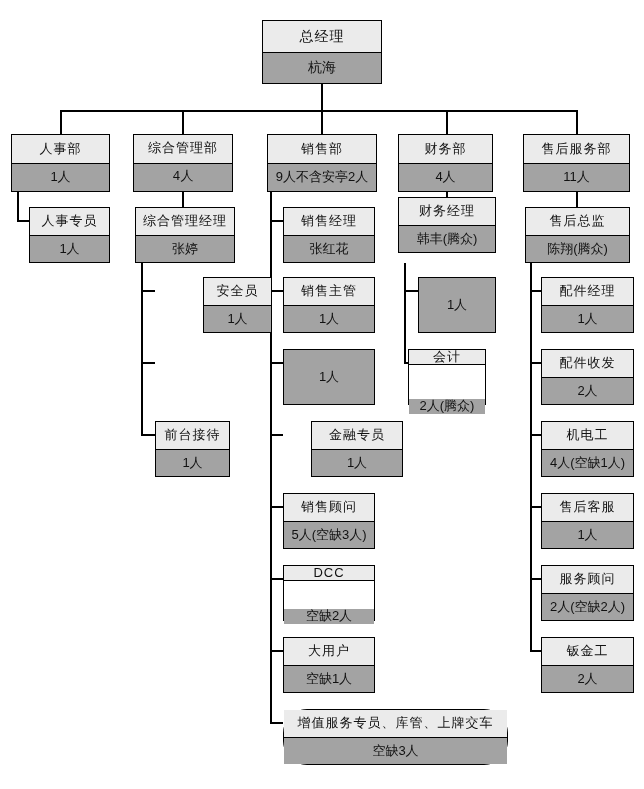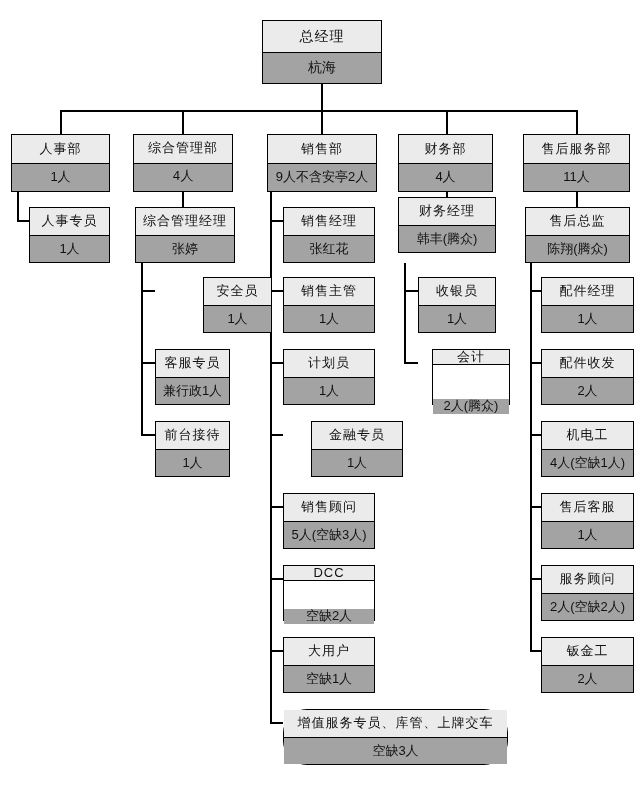--- a/index.html
+++ b/index.html
@@ -117,39 +117,34 @@
   </div>
 
   <div class="node" style="left:135px;top:207px;width:100px;height:56px;">
     <div class="hd">综合管理经理</div>
     <div class="val">张婷</div>
   </div>
   <div class="node" style="left:155px;top:277px;width:69px;height:56px;margin-left:48px;">
     <div class="hd">安全员</div>
     <div class="val">1人</div>
   </div>
-  <div class="node" style="left:155px;top:349px;width:75px;height:56px;">
-    <div class="hd">客服专员</div>
-    <div class="val">兼行政1人</div>
-  </div>
   <div class="node" style="left:155px;top:421px;width:75px;height:56px;">
     <div class="hd">前台接待</div>
     <div class="val">1人</div>
   </div>
 
   <div class="node" style="left:283px;top:207px;width:92px;height:56px;">
     <div class="hd">销售经理</div>
     <div class="val">张红花</div>
   </div>
   <div class="node" style="left:283px;top:277px;width:92px;height:56px;">
     <div class="hd">销售主管</div>
     <div class="val">1人</div>
   </div>
   <div class="node" style="left:283px;top:349px;width:92px;height:56px;">
-    <div class="hd">计划员</div>
     <div class="val">1人</div>
   </div>
   <div class="node" style="left:283px;top:421px;width:92px;height:56px;margin-left:28px;">
     <div class="hd">金融专员</div>
     <div class="val">1人</div>
   </div>
   <div class="node" style="left:283px;top:493px;width:92px;height:56px;">
     <div class="hd">销售顾问</div>
     <div class="val">5人(空缺3人)</div>
   </div>
@@ -164,24 +159,23 @@
   <div class="node" style="left:283px;top:709px;width:225px;height:56px;border-radius:24px;">
     <div class="hd">增值服务专员、库管、上牌交车</div>
     <div class="val">空缺3人</div>
   </div>
 
   <div class="node" style="left:398px;top:197px;width:98px;height:56px;">
     <div class="hd">财务经理</div>
     <div class="val">韩丰(腾众)</div>
   </div>
   <div class="node" style="left:418px;top:277px;width:78px;height:56px;">
-    <div class="hd">收银员</div>
-    <div class="val">1人</div>
-  </div>
-  <div class="node" style="left:432px;top:349px;width:78px;height:56px;gap:34px;">
+    <div class="val">1人</div>
+  </div>
+  <div class="node" style="left:408px;top:349px;width:78px;height:56px;gap:34px;">
     <div class="hd">会计</div>
     <div class="val">2人(腾众)</div>
   </div>
 
   <div class="node" style="left:525px;top:207px;width:105px;height:56px;">
     <div class="hd">售后总监</div>
     <div class="val">陈翔(腾众)</div>
   </div>
   <div class="node" style="left:541px;top:277px;width:93px;height:56px;">
     <div class="hd">配件经理</div>

